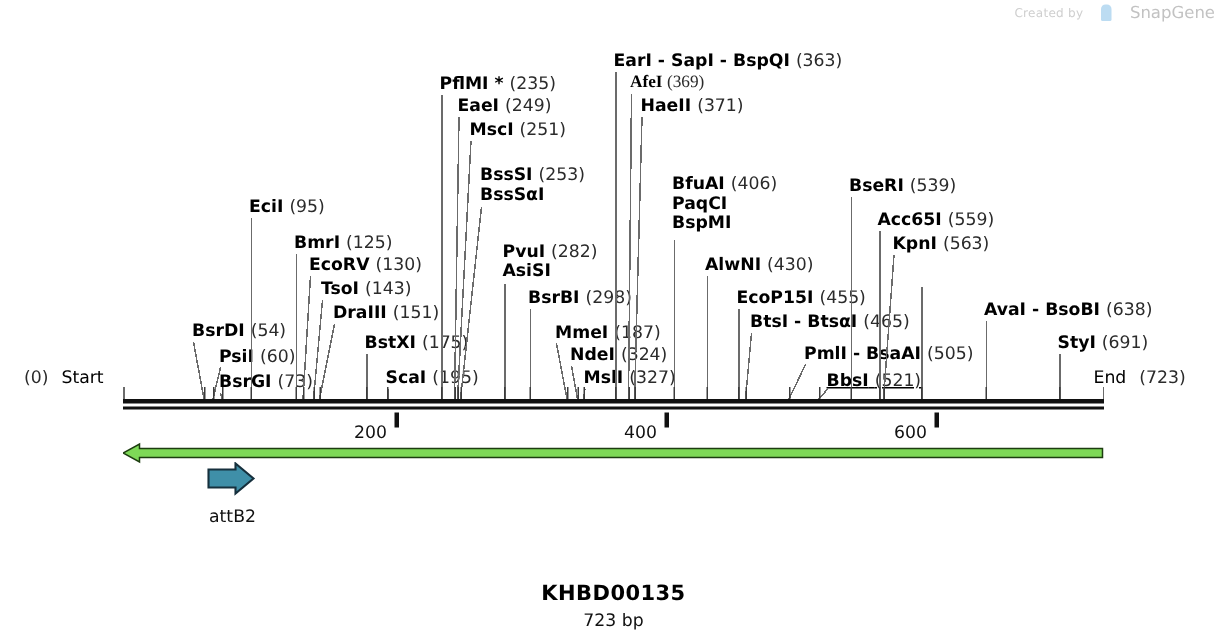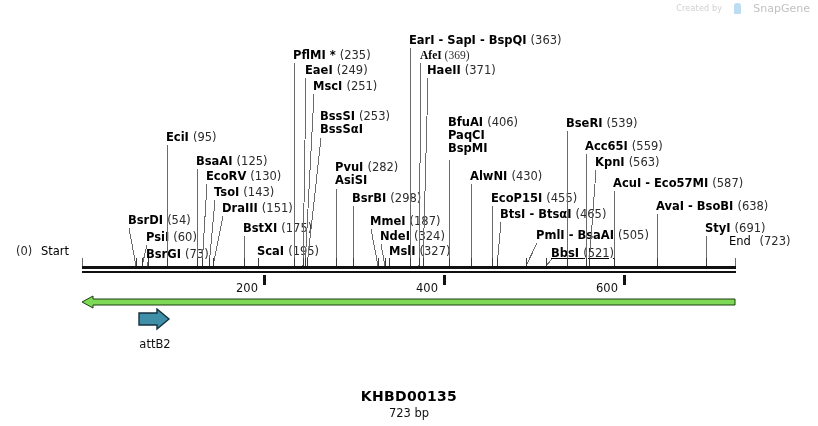--- a/index.html
+++ b/index.html
@@ -65,21 +65,21 @@
   </div>
   <div class="lbl" style="left:146px;top:248px;">
     <span>BsrGI</span>
     <span class="pos">(73)</span>
   </div>
   <div class="lbl" style="left:166px;top:131px;">
     <span>EciI</span>
     <span class="pos">(95)</span>
   </div>
   <div class="lbl" style="left:196px;top:155px;">
-    <span>BsaAI</span>
+    <span>BmrI</span>
     <span class="pos">(125)</span>
   </div>
   <div class="lbl" style="left:206px;top:170px;">
     <span>EcoRV</span>
     <span class="pos">(130)</span>
   </div>
   <div class="lbl" style="left:214px;top:186px;">
     <span>TsoI</span>
     <span class="pos">(143)</span>
   </div>
@@ -176,38 +176,34 @@
     <span class="pos">(539)</span>
   </div>
   <div class="lbl" style="left:585px;top:140px;">
     <span>Acc65I</span>
     <span class="pos">(559)</span>
   </div>
   <div class="lbl" style="left:595px;top:156px;">
     <span>KpnI</span>
     <span class="pos">(563)</span>
   </div>
-  <div class="lbl" style="left:613px;top:177px;">
-    <span>AcuI - Eco57MI</span>
-    <span class="pos">(587)</span>
-  </div>
   <div class="lbl" style="left:656px;top:200px;">
     <span>AvaI - BsoBI</span>
     <span class="pos">(638)</span>
   </div>
   <div class="lbl" style="left:705px;top:222px;">
     <span>StyI</span>
     <span class="pos">(691)</span>
   </div>
 
   <div class="lbl" style="left:16px;top:245px;font-weight:400;">
     <span class="posL">(0)</span>
     <span class="term" style="margin-left:5px;">Start</span>
   </div>
-  <div class="lbl" style="left:729px;top:235px;font-weight:400;">
+  <div class="lbl" style="left:729px;top:245px;font-weight:400;">
     <span class="term">End</span>
     <span class="posL" style="margin-left:5px;">(723)</span>
   </div>
 
   <svg width="818" height="426" style="position:absolute;left:0;top:0;pointer-events:none;">
     <g stroke="#6b6b6b" stroke-width="1" fill="none" shape-rendering="crispEdges">
 
       <line x1="82.5" y1="258" x2="82.5" y2="266"></line>
       <line x1="735.5" y1="258" x2="735.5" y2="266"></line>
 

